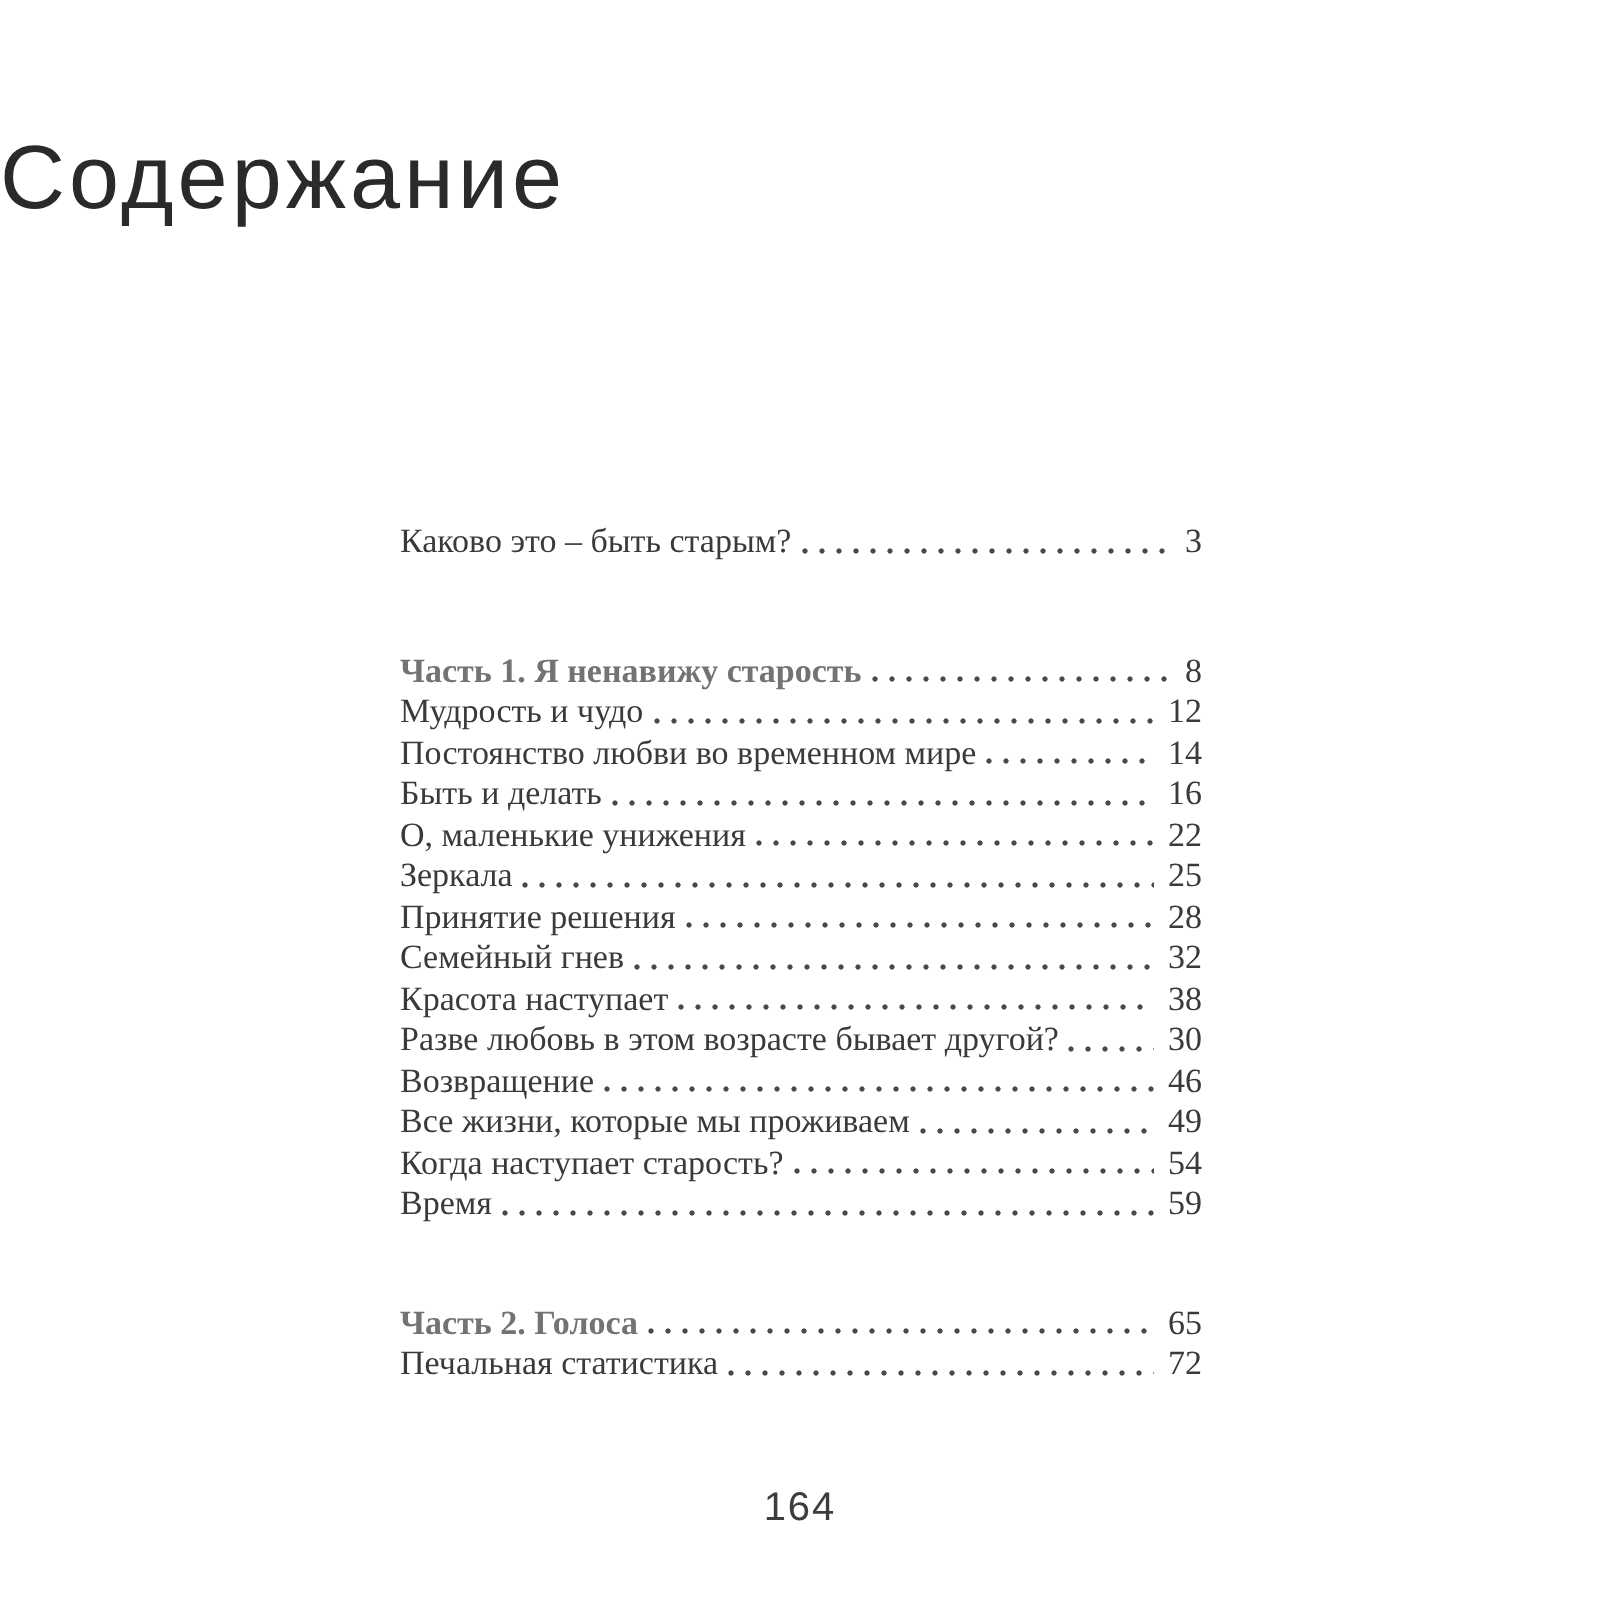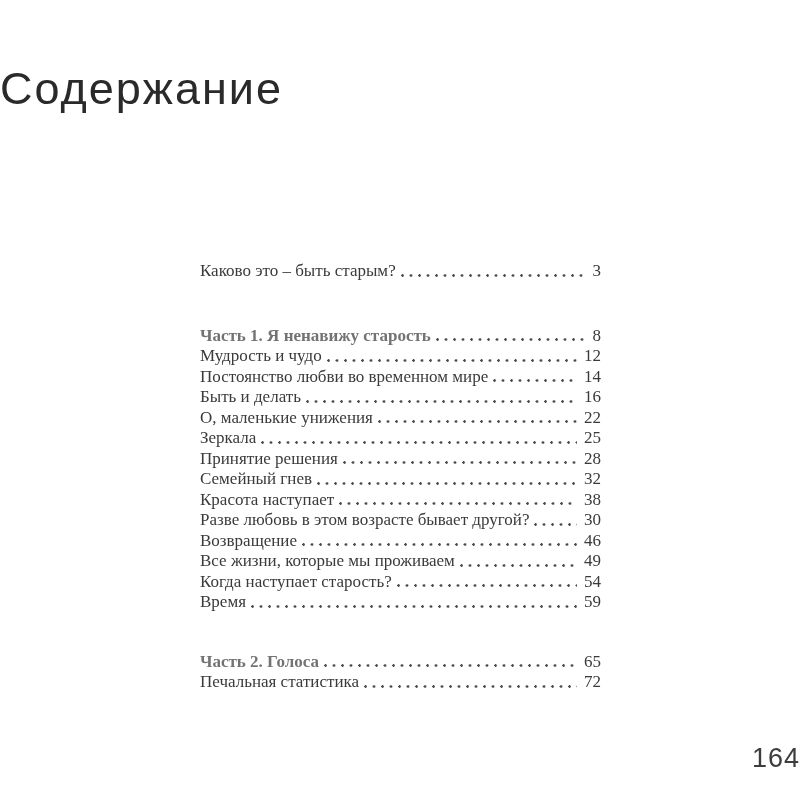--- a/index.html
+++ b/index.html
@@ -54,24 +54,24 @@
     background-position:left bottom;
   }
   .pg{
     flex:0 0 auto;
     text-align:right;
     color:#3a3a3a;
   }
   .folio{
     position:absolute;
     top:743px;left:0;width:800px;
-    text-align:right;
+    text-align:center;
     font-family:"Liberation Sans", sans-serif;
     font-weight:300;
-    font-size:27px;
+    font-size:20px;
     letter-spacing:1px;
     color:#3d3d3d;
   }
 </style>
 </head>
 <body>
 
 <div class="page">
 
   <div class="book-title">Содержание</div>

